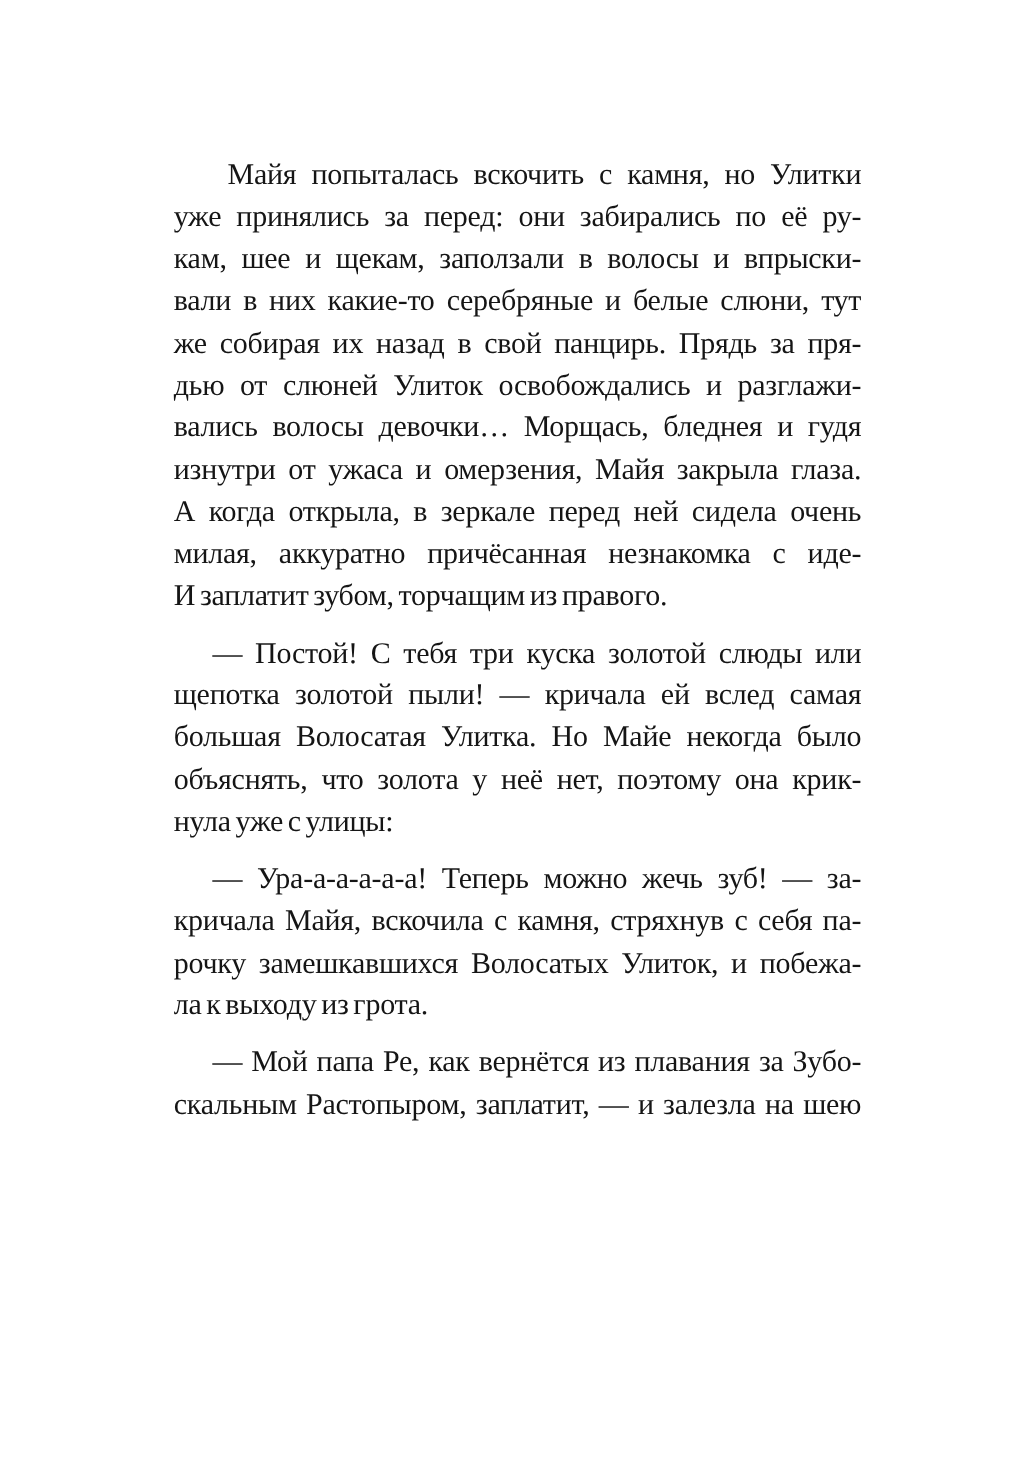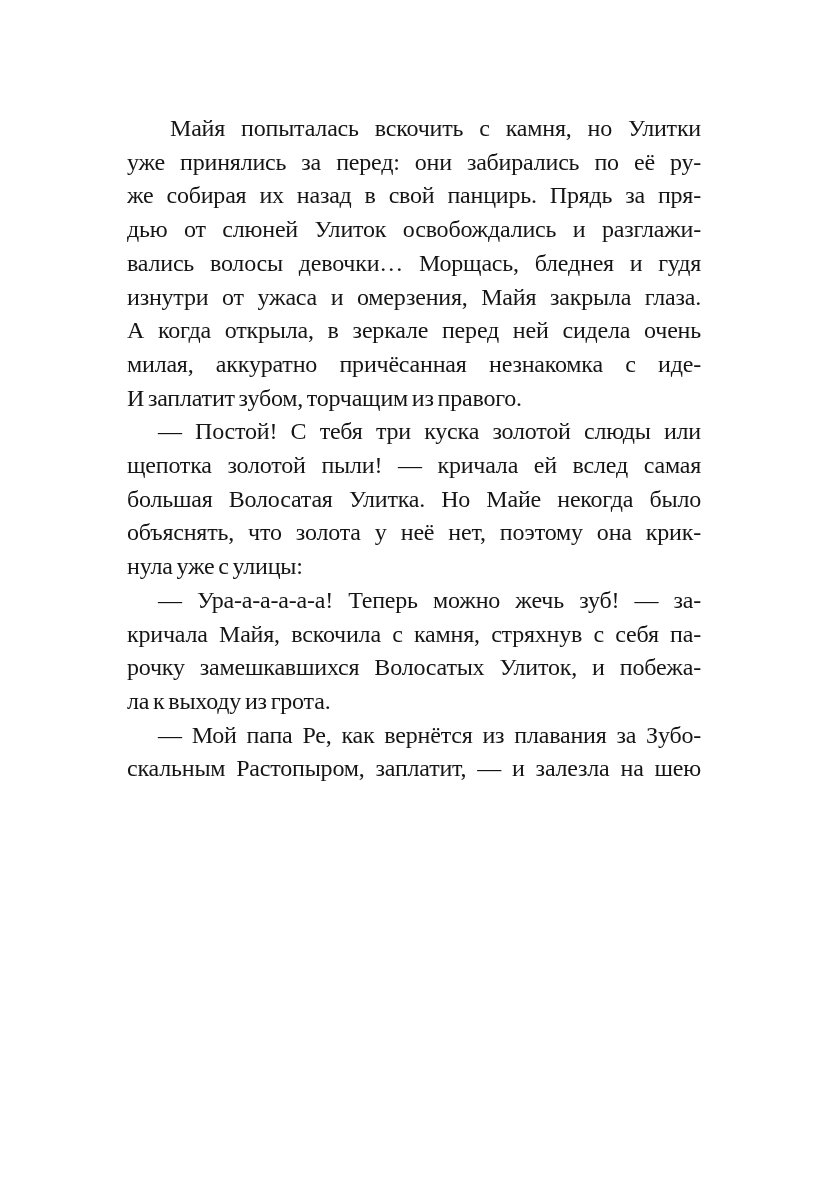--- a/index.html
+++ b/index.html
@@ -24,21 +24,21 @@
     left: 127px;
     top: 112px;
     width: 574px;
     font-size: 24px;
     line-height: 33.7px;
     color: #151515;
     letter-spacing: -0.2px;
     word-spacing: -2px;
   }
   .paragraph {
-    margin: 0;
+    margin: 12px;
     padding: 0;
   }
   .line {
     text-align: justify;
     text-align-last: justify;
     white-space: normal;
   }
   .line.last {
     text-align-last: left;
   }
@@ -50,20 +50,22 @@
   }
 </style>
 </head>
 <body>
 
 <div class="book-page">
   <div class="text-block" id="text-block">
       <div class="paragraph">
         <div class="line first">Майя попыталась вскочить с камня, но Улитки</div>
         <div class="line">уже принялись за перед: они забирались по её ру-</div>
+        <div class="line">кам, шее и щекам, заползали в волосы и впрыски-</div>
+        <div class="line">вали в них какие-то серебряные и белые слюни, тут</div>
         <div class="line">же собирая их назад в свой панцирь. Прядь за пря-</div>
         <div class="line">дью от слюней Улиток освобождались и разглажи-</div>
         <div class="line">вались волосы девочки… Морщась, бледнея и гудя</div>
         <div class="line">изнутри от ужаса и омерзения, Майя закрыла глаза.</div>
         <div class="line">А когда открыла, в зеркале перед ней сидела очень</div>
         <div class="line">милая, аккуратно причёсанная незнакомка с иде-</div>
         <div class="line last">И заплатит зубом, торчащим из правого.</div>
       </div>
       <div class="paragraph dialogue">
         <div class="line first">— Постой! С тебя три куска золотой слюды или</div>

